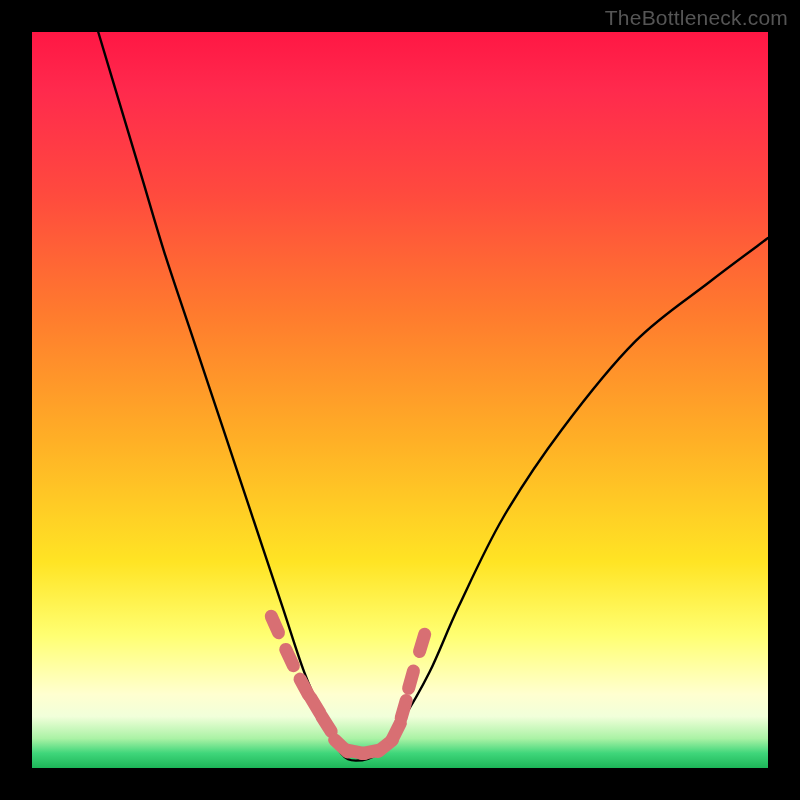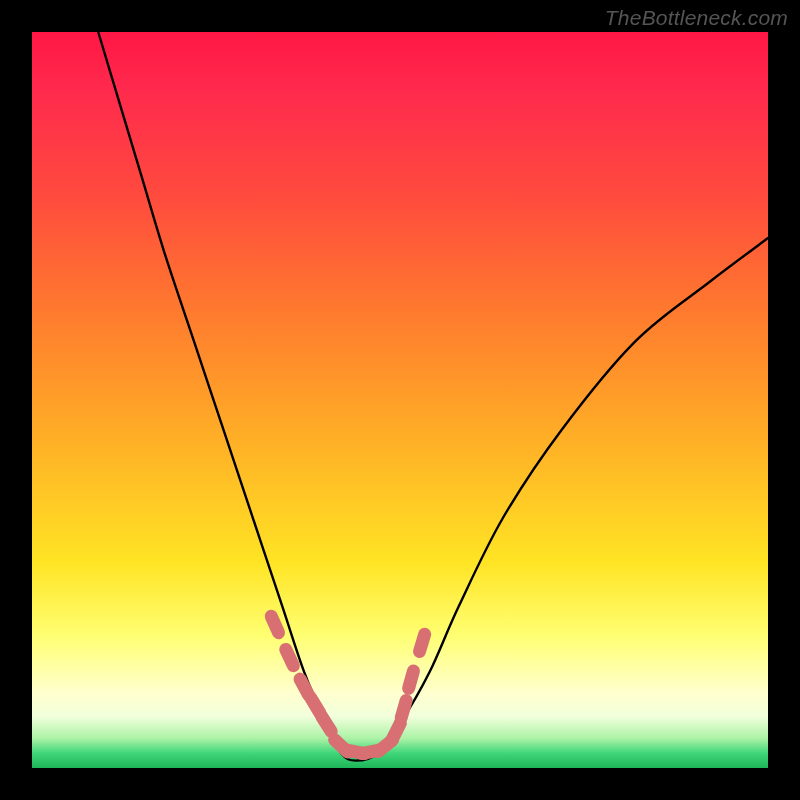--- a/index.html
+++ b/index.html
@@ -11,21 +11,20 @@
     background: #000;
     font-family: Arial, Helvetica, sans-serif;
   }
   .frame {
     position: absolute;
     left: 0;
     top: 0;
     width: 800px;
     height: 800px;
     background: #000;
-    font-style: italic;
   }
   .plot-area {
     position: absolute;
     left: 32px;
     top: 32px;
     width: 736px;
     height: 736px;
     
     background: linear-gradient(
       to bottom,

